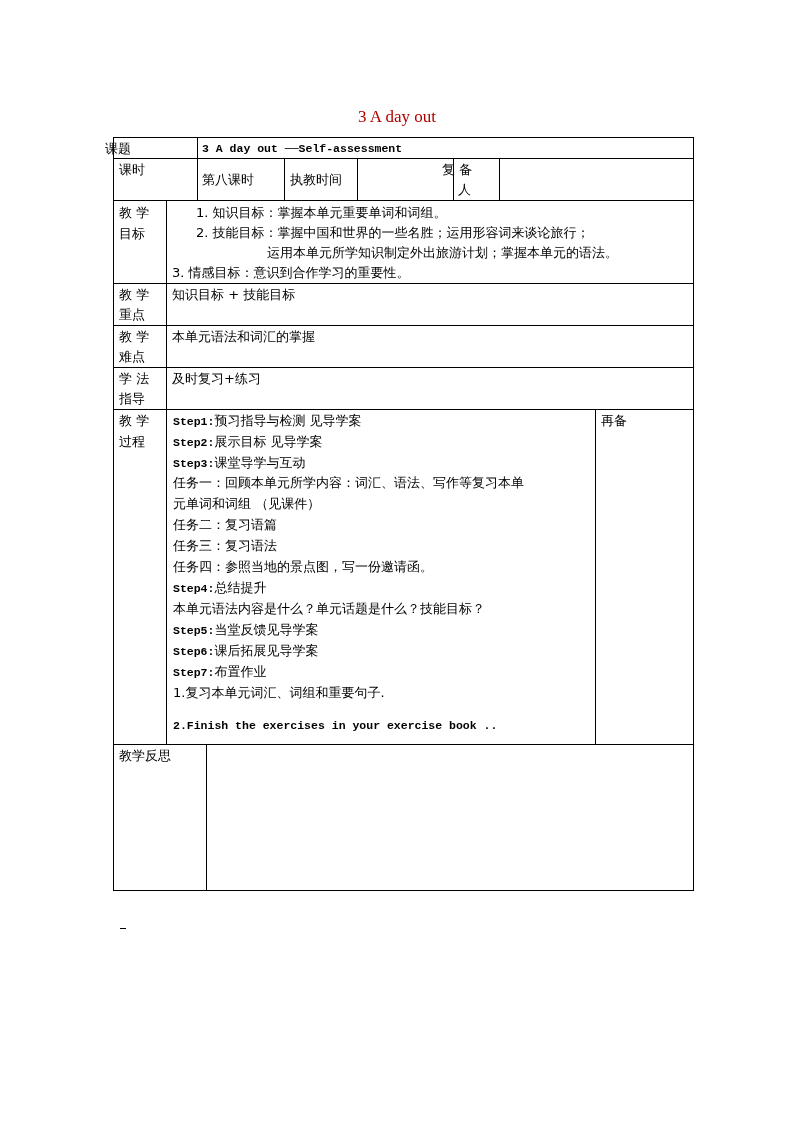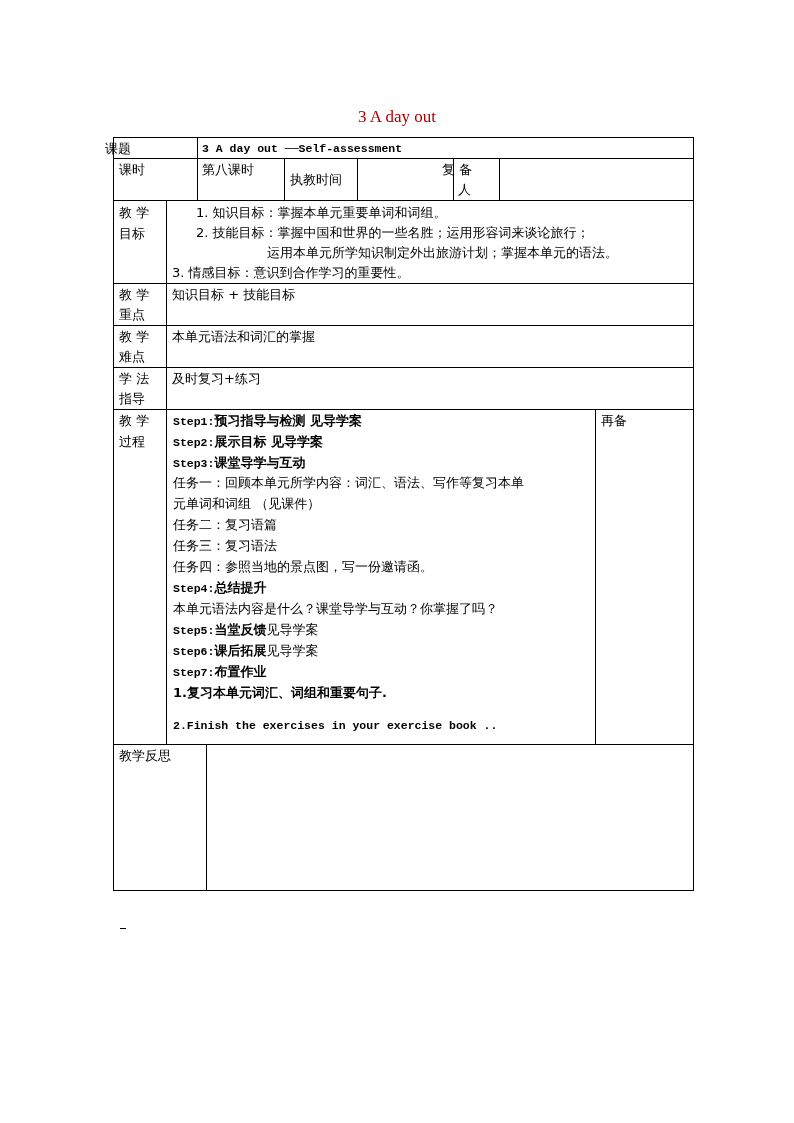--- a/index.html
+++ b/index.html
@@ -3,21 +3,21 @@
 <meta charset="utf-8">
 <style>
   html, body { margin:0; padding:0; background:#ffffff; }
   body { width:794px; height:1123px; position:relative; overflow:hidden;
          font-family:"DejaVu Sans", sans-serif; color:#000; }
   .title { position:absolute; left:0; width:794px; top:107px; text-align:center;
            font-family:"Liberation Serif", serif; font-size:17px; color:#b00000; }
   .b { position:absolute; background:#000; }
   .t { position:absolute; font-size:13px; line-height:21px; white-space:nowrap; }
   .mono { font-family:"Liberation Mono", monospace; font-weight:bold; font-size:11.5px; }
-  .bold { font-weight:bold; }
+  .bold { font-weight:normal; }
   .dash { position:absolute; left:120px; top:928px; width:6px; height:1px; background:#000; }
 </style>
 </head>
 <body>
 
 <div class="title">3 A day out</div>
 
 <div>
 
   <div class="b" style="left:113px;top:137px;width:581px;height:1px;"></div>
@@ -39,21 +39,21 @@
   <div class="b" style="left:453px;top:158px;width:1px;height:42px;"></div>
   <div class="b" style="left:499px;top:158px;width:1px;height:42px;"></div>
   <div class="b" style="left:166px;top:200px;width:1px;height:544px;"></div>
   <div class="b" style="left:595px;top:409px;width:1px;height:335px;"></div>
   <div class="b" style="left:206px;top:744px;width:1px;height:146px;"></div>
 
   <div class="t" style="left:105px;top:138px;">课题</div>
   <div class="t mono" style="left:202px;top:138px;text-align:center;">3 A day out ──Self-assessment</div>
 
   <div class="t" style="left:119px;top:159px;">课时</div>
-  <div class="t" style="left:202px;top:159px;">第八课时</div>
+  <div class="t" style="left:202px;top:169px;">第八课时</div>
   <div class="t" style="left:290px;top:169px;">执教时间</div>
   <div class="t" style="left:362px;top:159px;"></div>
   <div class="t" style="left:442px;top:159px;">复 备</div>
   <div class="t" style="left:458px;top:179px;">人</div>
   <div class="t" style="left:504px;top:159px;"></div>
 
   <div class="t" style="left:119px;top:202px;">教 学</div>
   <div class="t" style="left:119px;top:223px;">目标</div>
   <div class="t" style="left:196px;top:202px;">1.   知识目标：掌握本单元重要单词和词组。</div>
   <div class="t" style="left:196px;top:222px;">2.   技能目标：掌握中国和世界的一些名胜；运用形容词来谈论旅行；</div>
@@ -86,21 +86,21 @@
     <span class="mono">Step3:</span><span class="bold">课堂导学与互动</span>
   </div>
   <div class="t" style="left:173px;top:472px;">任务一：回顾本单元所学内容：词汇、语法、写作等复习本单</div>
   <div class="t" style="left:173px;top:493px;">元单词和词组 （见课件）</div>
   <div class="t" style="left:173px;top:514px;">任务二：复习语篇</div>
   <div class="t" style="left:173px;top:535px;">任务三：复习语法</div>
   <div class="t" style="left:173px;top:556px;">任务四：参照当地的景点图，写一份邀请函。</div>
   <div class="t" style="left:173px;top:577px;">
     <span class="mono">Step4:</span><span class="bold">总结提升</span>
   </div>
-  <div class="t" style="left:173px;top:598px;">本单元语法内容是什么？课堂导学与互动？你掌握了吗？</div>
+  <div class="t" style="left:173px;top:598px;">本单元语法内容是什么？单元话题是什么？技能目标？</div>
   <div class="t" style="left:173px;top:619px;">
     <span class="mono">Step5:</span><span class="bold">当堂反馈</span><span>见导学案</span>
   </div>
   <div class="t" style="left:173px;top:640px;">
     <span class="mono">Step6:</span><span class="bold">课后拓展</span><span>见导学案</span>
   </div>
   <div class="t" style="left:173px;top:661px;">
     <span class="mono">Step7:</span><span class="bold">布置作业</span>
   </div>
   <div class="t bold" style="left:173px;top:682px;">1.复习本单元词汇、词组和重要句子.</div>

